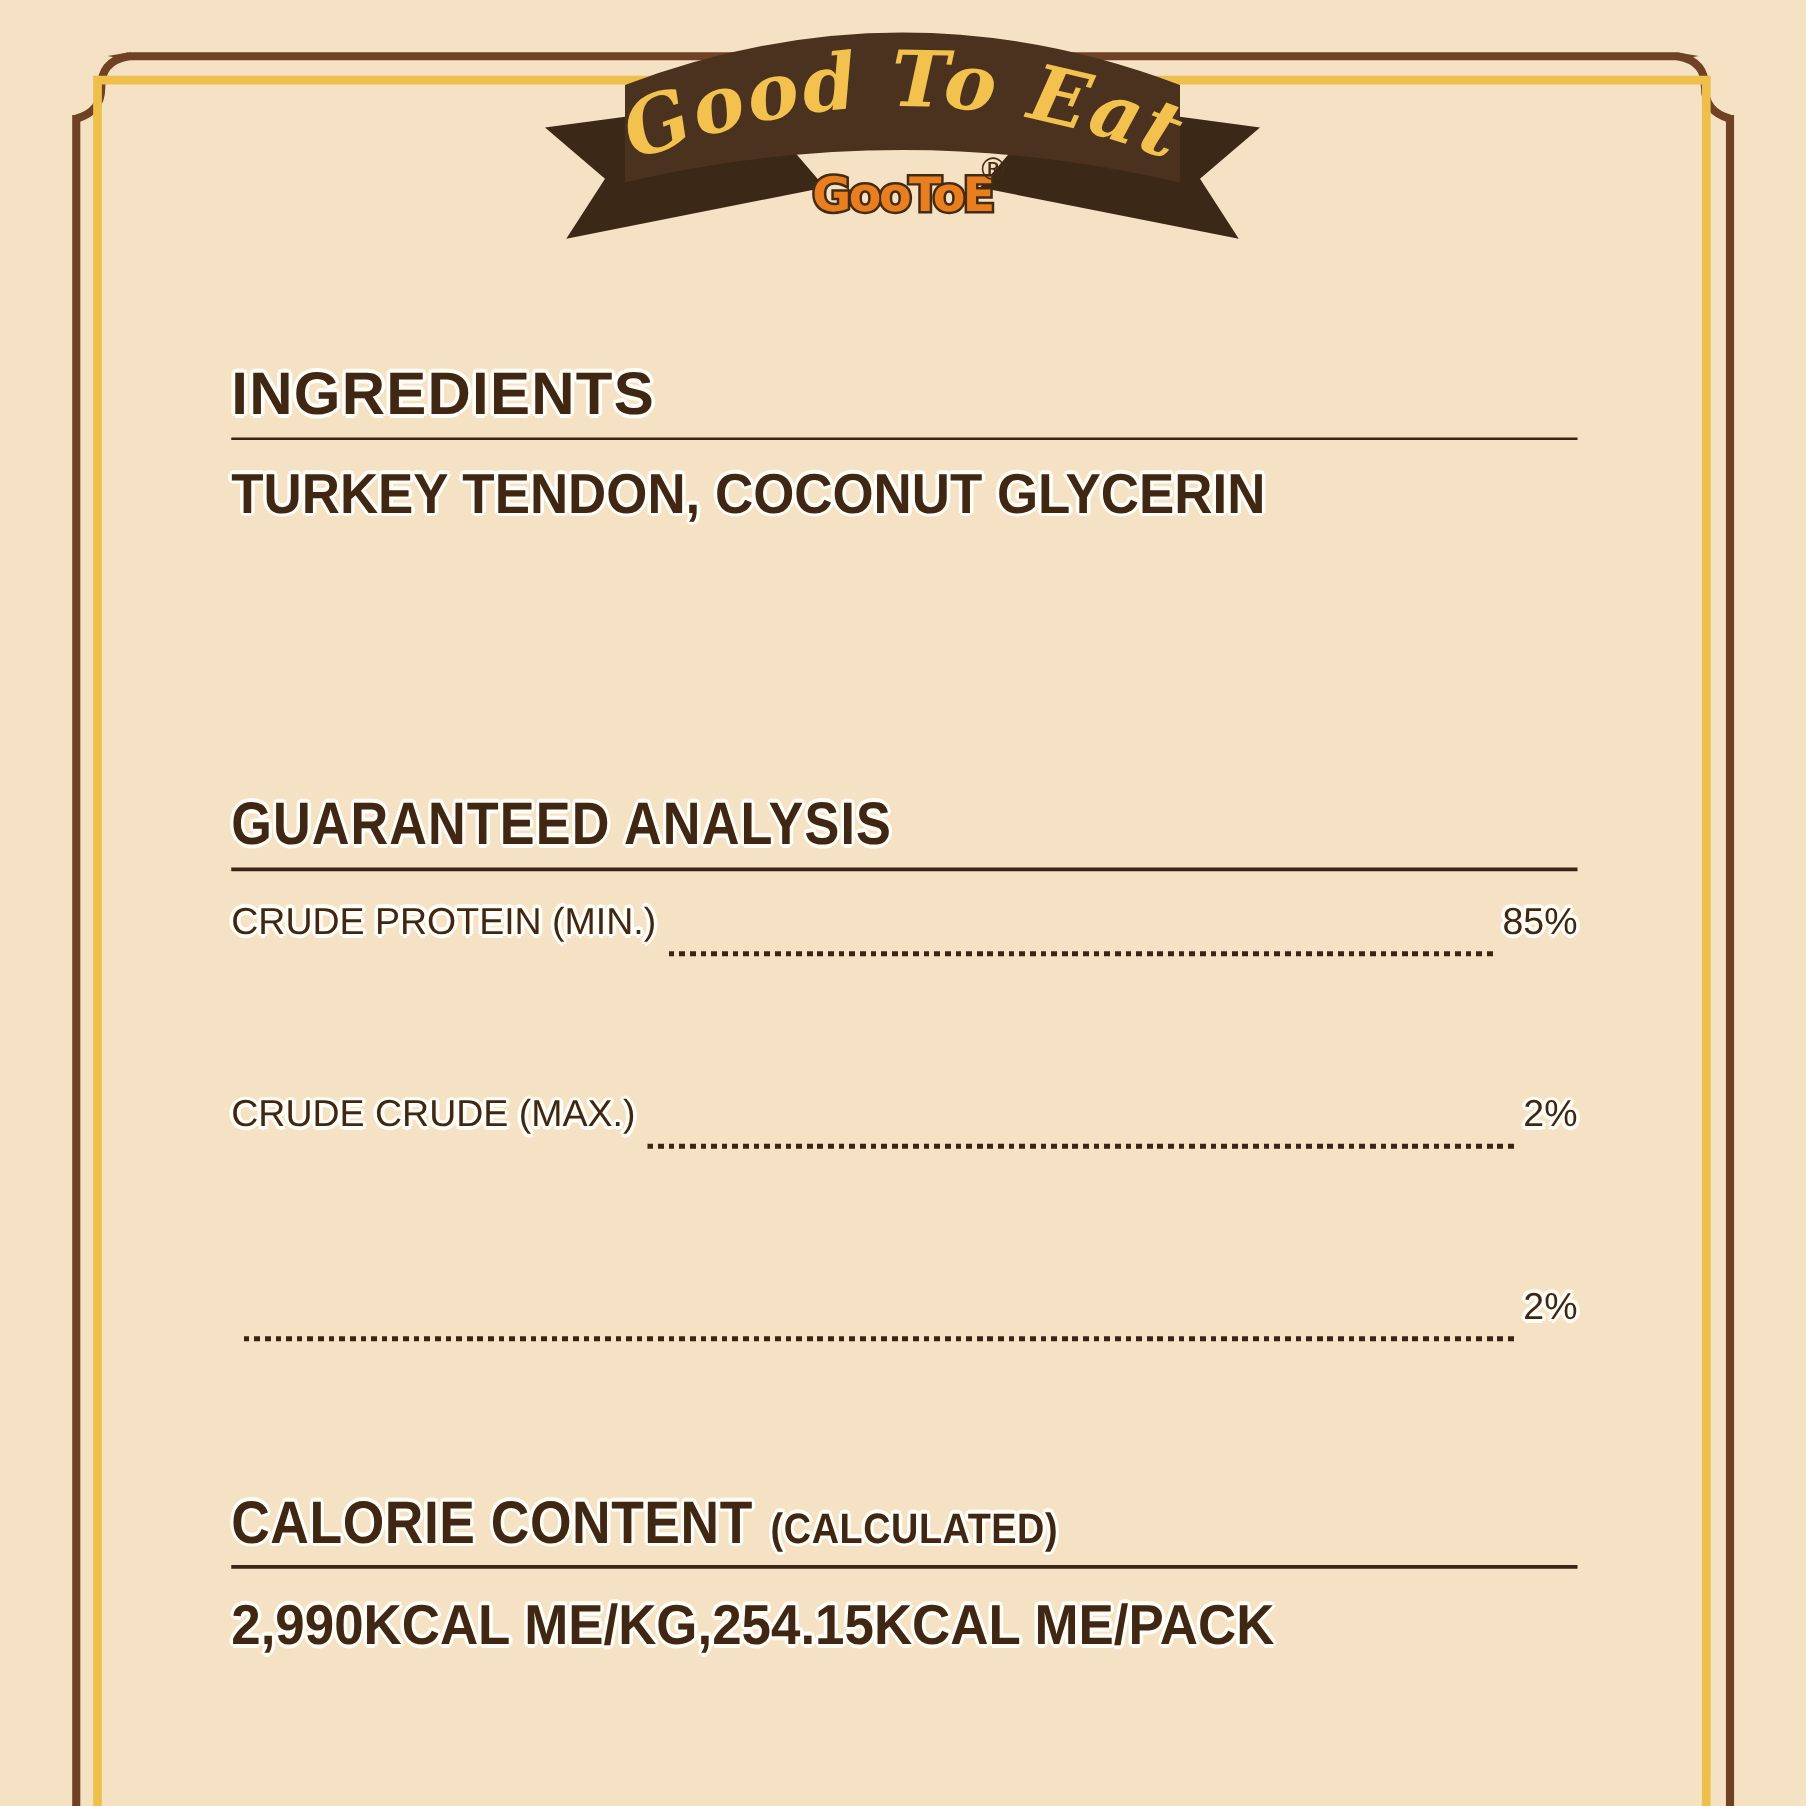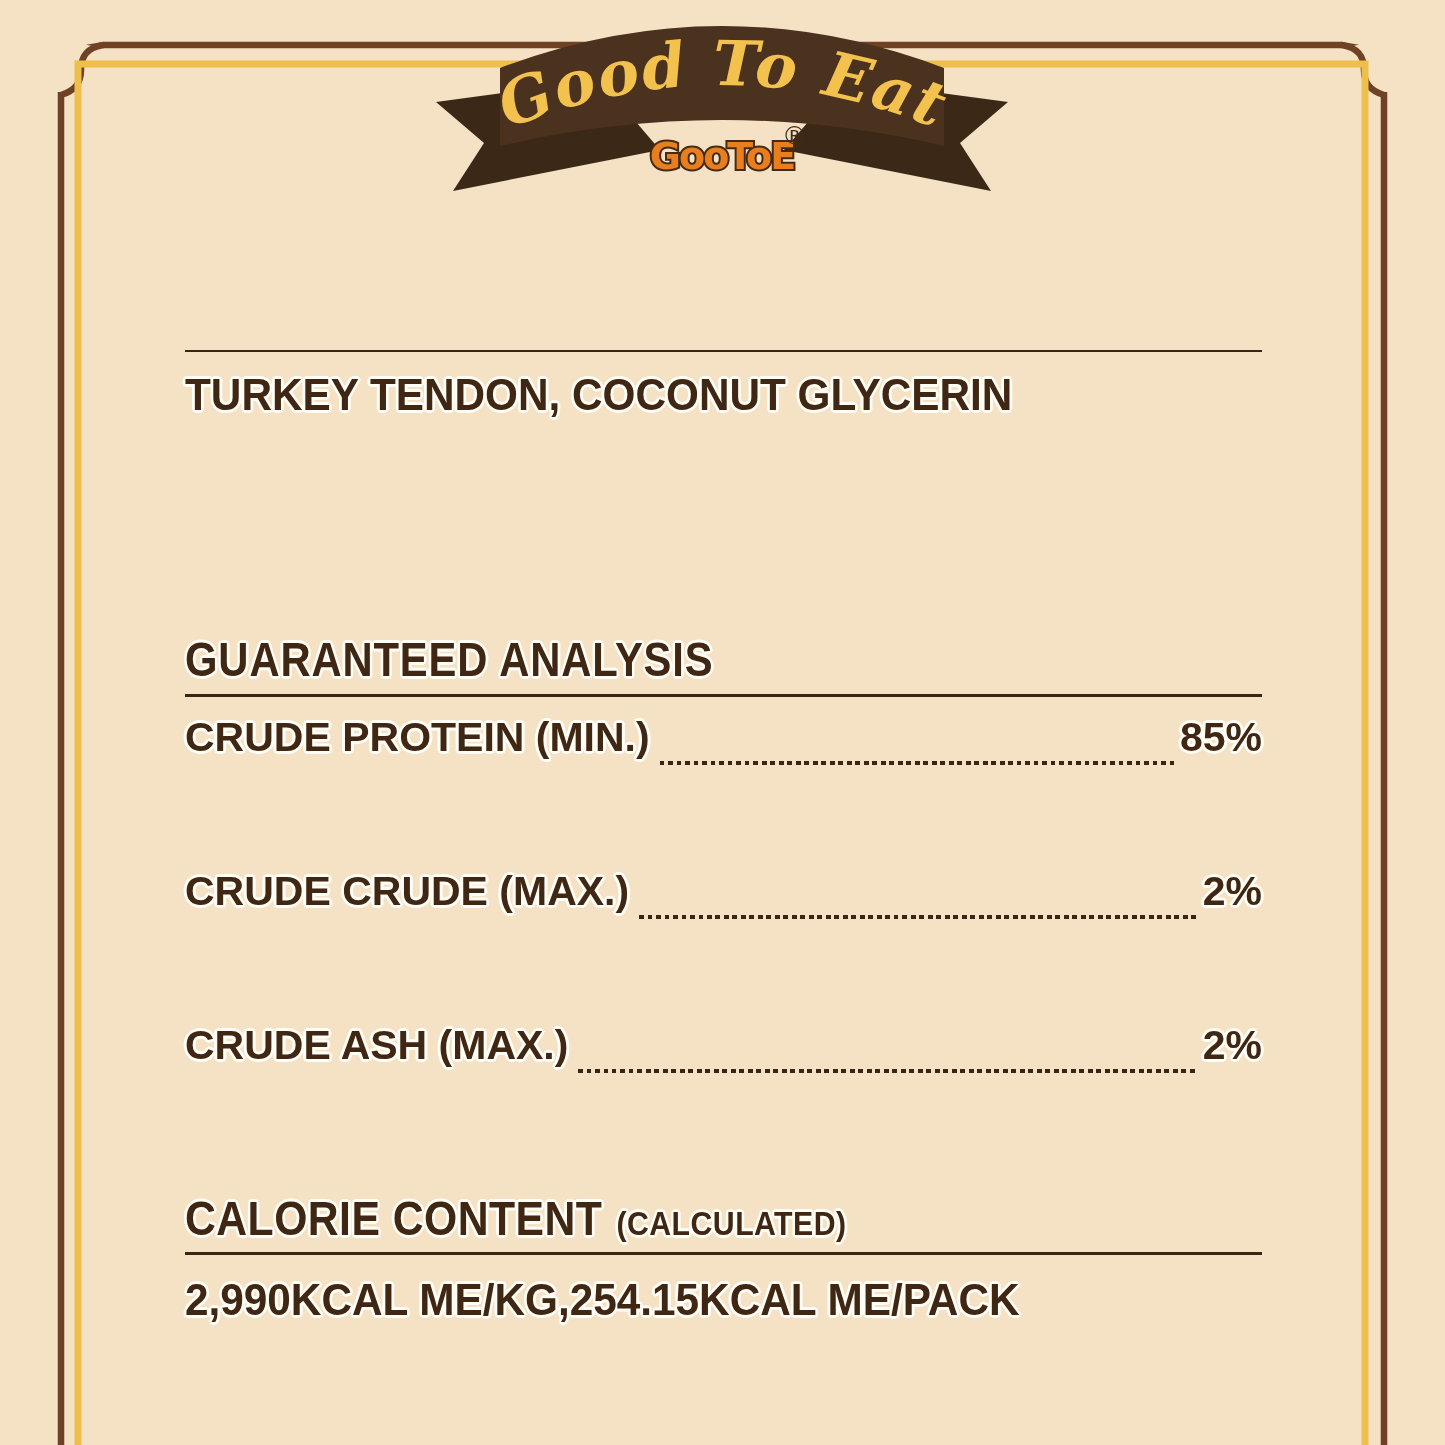--- a/index.html
+++ b/index.html
@@ -29,21 +29,21 @@
     white-space:nowrap;transform:scaleX(0.94);transform-origin:left bottom;
   }
   .rule{position:absolute;left:185px;width:1077px;background:#3a2414;}
   .rule-thin{height:2px;}
   .rule-thick{height:3px;}
   .ga-row{
     position:absolute;left:185px;width:1077px;height:45px;
     display:flex;align-items:flex-end;
   }
   .ga-label,.ga-value{
-    font-size:41px;font-weight:bold;line-height:45px;white-space:nowrap;
+    font-size:30px;font-weight:normal;line-height:45px;white-space:nowrap;
   }
   .leader{
     flex:1 1 auto;height:4px;margin:0 6px -5px 10px;
     background:repeating-linear-gradient(90deg,#3a2414 0 4.5px,transparent 4.5px 8.5px);
   }
   .ga-row:first-of-type .leader{margin-left:26px;margin-right:12px;}
   .cal-title-row{
     position:absolute;left:185px;top:1195px;
     display:flex;align-items:baseline;gap:16px;white-space:nowrap;
     transform:scaleX(0.89);transform-origin:left bottom;
@@ -77,38 +77,38 @@
       <path fill="#4a321e" d="M 500 68 Q 722 -16 944 68 L 944 146 Q 722 94 500 146 Z"></path>
       <path id="ribbon-arc" d="M 505 130 Q 722 40 940 130" fill="none"></path>
       <text font-family="DejaVu Serif, serif" font-style="italic" font-weight="bold" font-size="62" fill="#f3c24e" letter-spacing="2" text-anchor="middle">
         <textPath href="#ribbon-arc" startOffset="50%">Good To Eat</textPath>
       </text>
       <text x="722" y="169" text-anchor="middle" font-family="DejaVu Sans, sans-serif" font-weight="bold" font-size="38" letter-spacing="-2" fill="#e87e1d" stroke="#432b15" stroke-width="4" paint-order="stroke">GooToE</text>
       <text x="782" y="144" font-family="DejaVu Sans, sans-serif" font-size="25" fill="#432b15">®</text>
     </g>
   </svg>
 
+  <div class="abs sec-title outlined" style="top:292px">INGREDIENTS</div>
   <div class="rule rule-thin" style="top:350px"></div>
   <div class="abs body-line outlined" style="top:372px">TURKEY TENDON, COCONUT GLYCERIN</div>
 
   <div class="abs sec-title condensed outlined" style="top:636px">GUARANTEED ANALYSIS</div>
   <div class="rule rule-thick" style="top:694px"></div>
 
   <div class="ga-row" style="top:715px">
     <span class="ga-label outlined">CRUDE PROTEIN (MIN.)</span>
     <span class="leader"></span>
     <span class="ga-value outlined">85%</span>
   </div>
   <div class="ga-row" style="top:869px">
     <span class="ga-label outlined">CRUDE CRUDE (MAX.)</span>
     <span class="leader"></span>
     <span class="ga-value outlined">2%</span>
   </div>
   <div class="ga-row" style="top:1023px">
-    <span class="ga-label outlined">CRUDE ASH (MAX.)</span>
     <span class="leader"></span>
     <span class="ga-value outlined">2%</span>
   </div>
 
   <div class="cal-title-row">
     <span class="sec-title outlined" style="letter-spacing:0.5px">CALORIE CONTENT</span>
     <span class="cal-qualifier outlined">(CALCULATED)</span>
   </div>
   <div class="rule rule-thick" style="top:1252px"></div>
   <div class="abs body-line outlined" style="top:1277px">2,990KCAL ME/KG,254.15KCAL ME/PACK</div>

